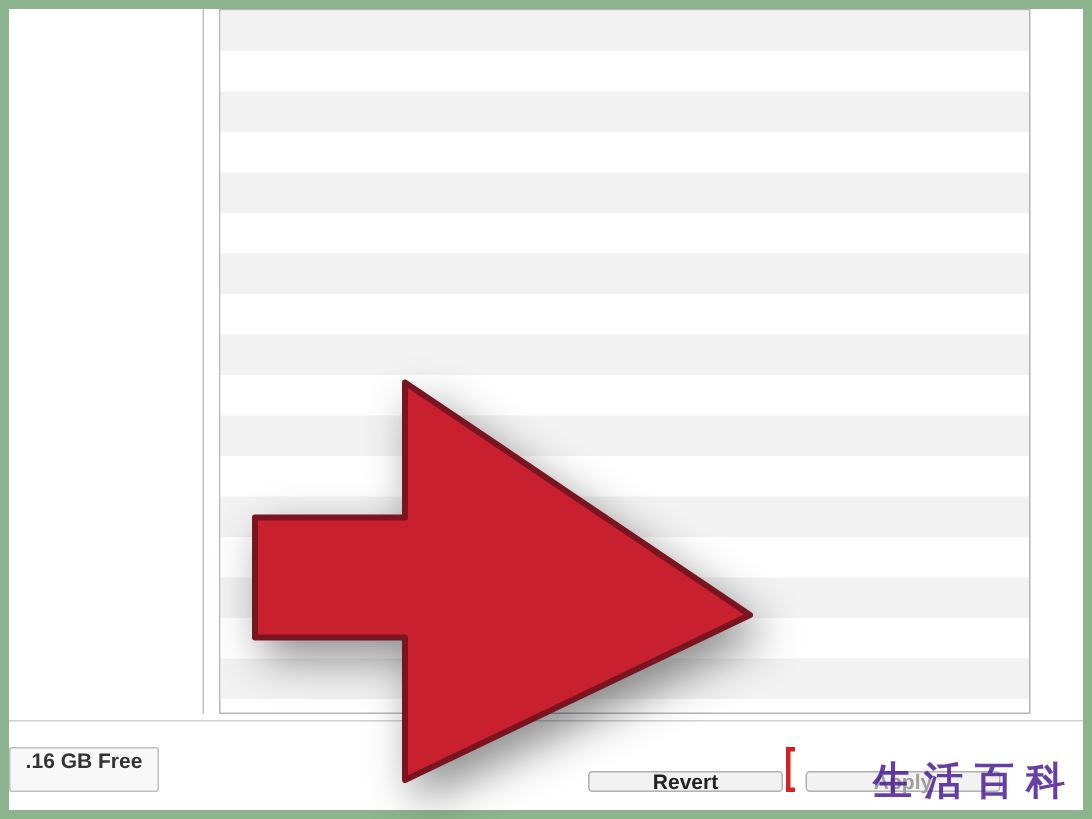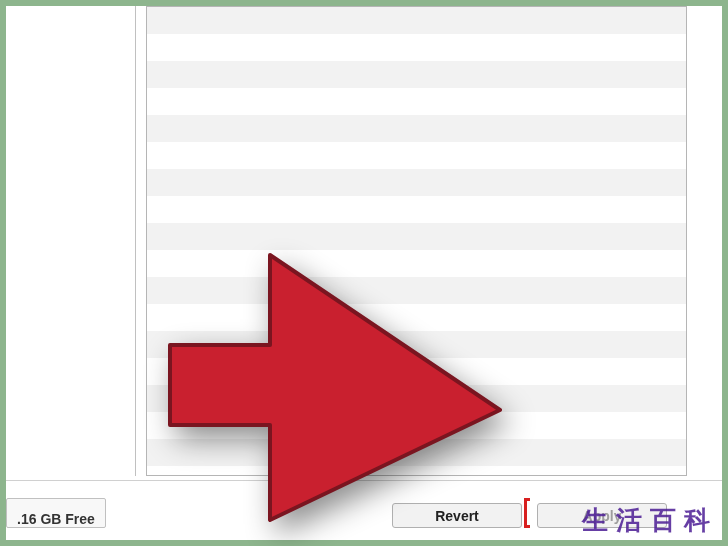--- a/index.html
+++ b/index.html
@@ -63,30 +63,30 @@
     .storage-box {
       position: absolute;
       bottom: 12px;
       left: 0;
       width: 100px;
       height: 30px;
       background: #f8f8f8;
       border: 1px solid #c0c0c0;
       border-radius: 2px;
       display: flex;
-      align-items: flex-end;
+      align-items: flex-start;
       justify-content: center;
       font-size: 14px;
       font-weight: bold;
       color: #333;
     }
     .btn {
       position: absolute;
       bottom: 12px;
-      height: 25px;
+      height: 14px;
       width: 130px;
       background: #f2f2f2;
       border: 1px solid #b0b0b0;
       border-radius: 3px;
       display: flex;
       align-items: center;
       justify-content: center;
       font-size: 14px;
       font-weight: bold;
       color: #222;

